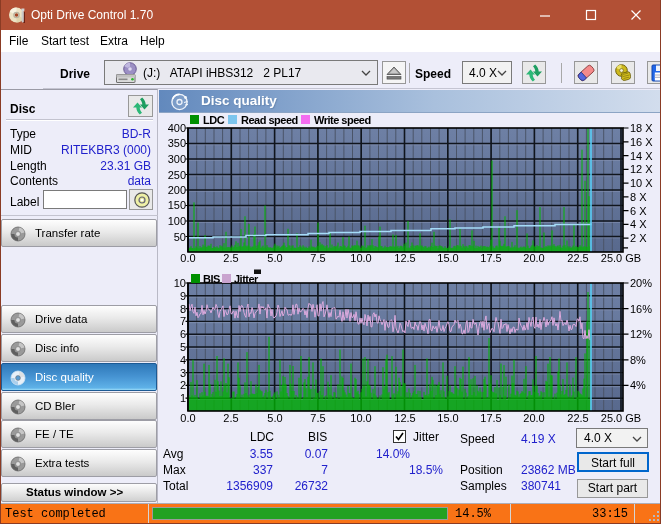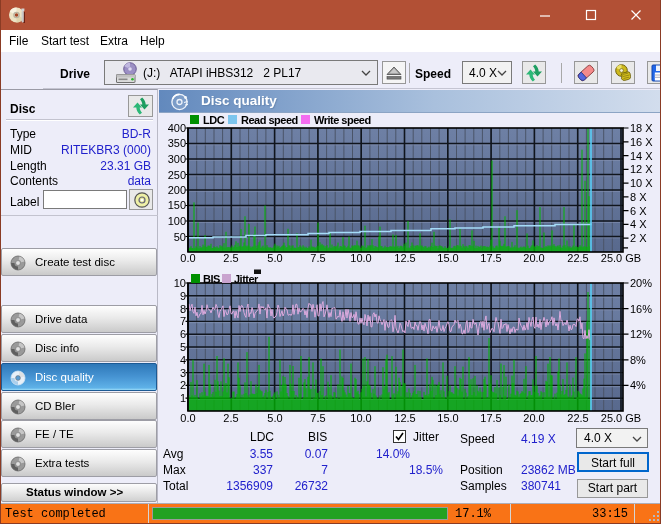--- a/index.html
+++ b/index.html
@@ -44,20 +44,21 @@
  <svg class="abs" style="left:9px;top:7px" width="16" height="16">
    <circle cx="7.5" cy="8" r="7.5" fill="#ece3c4"></circle>
    <path d="M7.5 .5 A7.5 7.5 0 0 0 .7 4.5 L5 7 A3 3 0 0 1 7.5 5.5 Z" fill="#f7f2e0"></path>
    <path d="M7.5 15.5 A7.5 7.5 0 0 0 14.3 11.5 L10 9 A3 3 0 0 1 7.5 10.5 Z" fill="#e0d5ae"></path>
    <circle cx="7.5" cy="8" r="2.6" fill="none" stroke="#b9b3a0" stroke-width="1.4"></circle>
    <circle cx="7.5" cy="8" r="1.7" fill="#a34425"></circle>
    <rect x="14.2" y="5" width="1.8" height="11" fill="#6b2114"></rect>
    <rect x="12.6" y="4" width="2.2" height="11.5" rx="1" fill="#c9c9c9"></rect>
    <path d="M12.4 1.5 h3 v2.2 l-1.5 1 -1.5 -1 Z" fill="#d4d4d4"></path>
  </svg>
+ <span class="txt">Opti Drive Control 1.70</span>
  <svg class="abs" style="left:539px;top:10px" width="12" height="12">
       <path d="M1 6H11" stroke="#fff" stroke-width="1.2"></path>
     </svg>
  <svg class="abs" style="left:585px;top:9px" width="12" height="12">
       <rect x="1.5" y="1.5" width="9" height="9" fill="none" stroke="#fff" stroke-width="1.2"></rect>
     </svg>
  <svg class="abs" style="left:630px;top:9px" width="12" height="12">
       <path d="M1.5 1.5 L10.5 10.5 M10.5 1.5 L1.5 10.5" stroke="#fff" stroke-width="1.2"></path>
     </svg>
 </div>
@@ -157,28 +158,28 @@
  <span class="srow" style="top:105px">Label</span>
  <div class="abs" style="left:42px;top:100px;width:84px;height:19px;background:#fff;border:1px solid #7a7a7a"></div>
  <div class="abs" style="left:128px;top:99px;width:24px;height:21px;background:#e9e9e9;border:1px solid #989898">
    <svg width="18" height="18" style="position:absolute;left:3px;top:1px">
      <circle cx="9" cy="9" r="7.2" fill="#eef0a6" stroke="#555" stroke-width="1.2"></circle>
      <circle cx="9" cy="9" r="3" fill="#dde088" stroke="#667" stroke-width="1.2"></circle>
      <circle cx="9" cy="9" r="1.6" fill="#fff"></circle>
    </svg>
  </div>
  <div class="abs" style="left:0px;top:125px;width:157px;height:1px;background:#c3c3cf"></div>
-    <div class="sbtn" style="top:157.75px">
-      <svg width="18" height="18" style="position:absolute;left:7px;top:5px">
-        <circle cx="9" cy="9" r="7" fill="#9a9a9a" stroke="#6a6a6a" stroke-width="0.8"></circle>
-        <path d="M2.1 9 A7 7 0 0 0 9 15.9 L9 12.5 A3.5 3.5 0 0 1 5.5 9 Z" fill="#5f5f5f"></path>
-        <path d="M10.4 2.4 A7 7 0 0 1 15.6 7.6 L12.2 8.3 A3.5 3.5 0 0 0 9.7 5.8 Z" fill="#d8d8d8" opacity="0.7"></path>
-        <circle cx="9" cy="9" r="2.4" fill="#e2e2e2" stroke="#707070" stroke-width="0.6"></circle>
-      </svg>
-      <span>Create test disc</span>
+ <div class="sbtn" style="top:129px">
+      <svg width="18" height="18" style="position:absolute;left:7px;top:5px">
+        <circle cx="9" cy="9" r="7" fill="#9a9a9a" stroke="#6a6a6a" stroke-width="0.8"></circle>
+        <path d="M2.1 9 A7 7 0 0 0 9 15.9 L9 12.5 A3.5 3.5 0 0 1 5.5 9 Z" fill="#5f5f5f"></path>
+        <path d="M10.4 2.4 A7 7 0 0 1 15.6 7.6 L12.2 8.3 A3.5 3.5 0 0 0 9.7 5.8 Z" fill="#d8d8d8" opacity="0.7"></path>
+        <circle cx="9" cy="9" r="2.4" fill="#e2e2e2" stroke="#707070" stroke-width="0.6"></circle>
+      </svg>
+      <span>Transfer rate</span>
     </div>
     <div class="sbtn" style="top:215.25px">
       <svg width="18" height="18" style="position:absolute;left:7px;top:5px">
         <circle cx="9" cy="9" r="7" fill="#9a9a9a" stroke="#6a6a6a" stroke-width="0.8"></circle>
         <path d="M2.1 9 A7 7 0 0 0 9 15.9 L9 12.5 A3.5 3.5 0 0 1 5.5 9 Z" fill="#5f5f5f"></path>
         <path d="M10.4 2.4 A7 7 0 0 1 15.6 7.6 L12.2 8.3 A3.5 3.5 0 0 0 9.7 5.8 Z" fill="#d8d8d8" opacity="0.7"></path>
         <circle cx="9" cy="9" r="2.4" fill="#e2e2e2" stroke="#707070" stroke-width="0.6"></circle>
       </svg>
       <span>Drive data</span>
     </div>
@@ -377,21 +378,21 @@
 </div>
 <div class="abs" style="left:577px;top:452px;width:72px;height:20px;background:#e9e9e9;border:2px solid #0066cc;text-align:center;padding-top:2px">Start full</div>
 <div class="abs" style="left:577px;top:479px;width:71px;height:19px;background:#e9e9e9;border:1px solid #989898;text-align:center;padding-top:1px">Start part</div>
 
 <div class="statusbar">
  <span class="abs" style="left:4px;top:3px">Test completed</span>
  <div class="abs" style="left:147px;top:0px;width:1px;height:19px;background:#d5d5d5"></div>
  <div class="abs" style="left:151px;top:3px;width:296px;height:13px;border:1px solid #9a9a9a;background:#fff">
    <div style="width:100%;height:100%;background:#21a121"></div>
  </div>
- <span class="abs" style="left:454px;top:3px">17.1%</span>
+ <span class="abs" style="left:454px;top:3px">14.5%</span>
  <div class="abs" style="left:509px;top:0px;width:1px;height:19px;background:#d5d5d5"></div>
  <span class="abs" style="left:560px;top:3px;width:67px;text-align:right">33:15</span>
  <div class="abs" style="left:633px;top:0px;width:1px;height:19px;background:#d5d5d5"></div>
  <svg class="abs" style="left:648px;top:7px" width="11" height="11">
    <g fill="#b8b8c0">
         <rect x="8" y="0" width="2" height="2"></rect>
         <rect x="8" y="4" width="2" height="2"></rect>
    <rect x="8" y="8" width="2" height="2"></rect>
         <rect x="4" y="4" width="2" height="2"></rect>
    <rect x="4" y="8" width="2" height="2"></rect>

